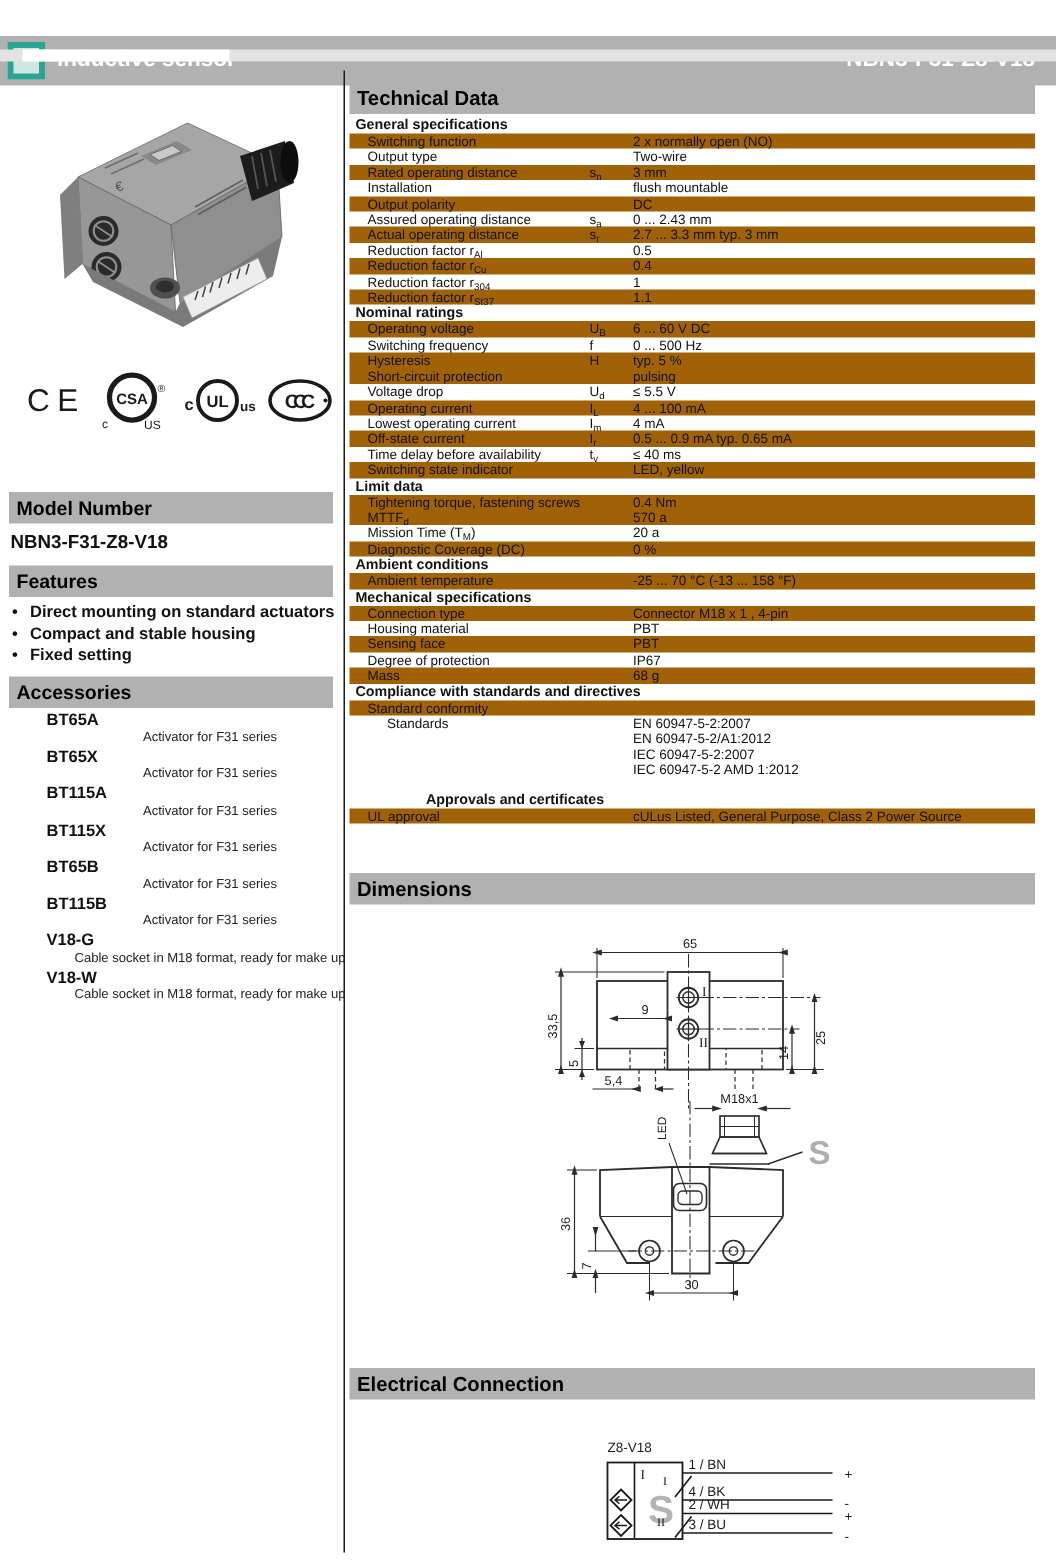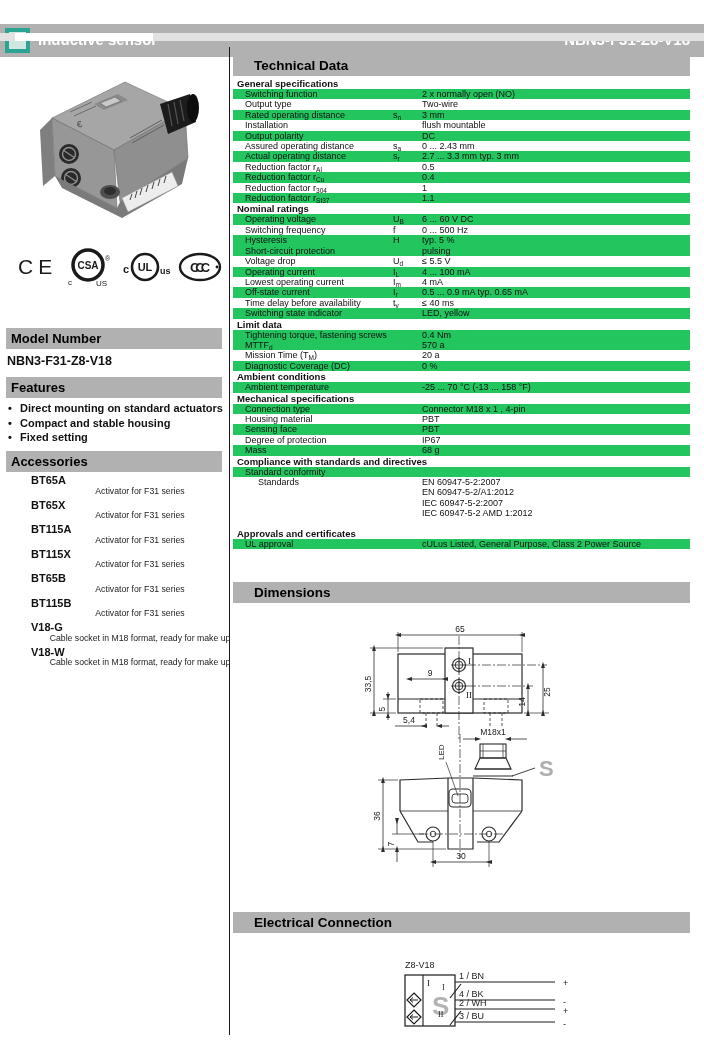--- a/index.html
+++ b/index.html
@@ -13,35 +13,35 @@
     border:4px solid #2ba491;box-sizing:border-box;}
   .hdr-title{position:absolute;left:38px;top:7px;color:#fff;font-weight:bold;font-size:15px;}
   .hdr-part{position:absolute;right:14px;top:7px;color:#fff;font-weight:bold;font-size:15px;}
   .substrip{position:absolute;top:33px;left:0;width:704px;height:8px;background:#e2e2e2;}
   .substrip-notch{position:absolute;top:33px;left:15px;width:138px;height:8px;background:#fff;}
   
   .vdivider{position:absolute;left:229px;top:47px;width:1px;height:988px;background:#1a1a1a;}
   .side-bar{position:absolute;left:6px;width:216px;height:21px;background:#b1b1b1;
     font-weight:bold;font-size:13px;line-height:21px;padding-left:5px;box-sizing:border-box;color:#000;}
   .sec-bar{position:absolute;left:233px;width:457px;height:21px;background:#b1b1b1;
-    font-weight:bold;font-size:13.5px;line-height:21px;padding-left:21px;box-sizing:border-box;color:#000;}
+    font-weight:bold;font-size:13.5px;line-height:21px;padding-left:5px;box-sizing:border-box;color:#000;}
   .model-value{position:absolute;left:7px;top:354px;font-weight:bold;font-size:12.5px;}
   .features-list{position:absolute;left:7px;top:402px;width:218px;}
   .feature-item{position:relative;padding-left:13px;font-weight:bold;font-size:11px;line-height:12px;margin-bottom:2.5px;}
   .feature-item .dot{position:absolute;left:1px;top:0;}
   .accessories-list{position:absolute;left:7px;top:475px;width:218px;margin-left:24px;}
   .acc-item{margin-bottom:3.5px;}
   .acc-name{font-weight:bold;font-size:11px;line-height:11.5px;}
   .acc-desc{font-size:8.7px;line-height:9.5px;color:#222;text-align:center;}
   
   .tech-table{position:absolute;left:233px;top:78px;width:457px;}
   .t-sec{font-weight:bold;font-size:9.5px;height:11px;line-height:11px;padding-left:4px;}
-  .t-sec.gap{margin-top:9px;}
+  .t-sec.gap{margin-top:9px;margin-left:47px;}
   .t-row{display:flex;font-size:9px;min-height:10.4px;line-height:10.4px;padding-left:12px;box-sizing:border-box;}
-  .t-row.alt{background:#22c55e;}
+  .t-row.alt{background:#a16207;}
   .t-label{flex:0 0 148px;box-sizing:border-box;}
   .t-label.ind2{padding-left:13px;}
   .t-sym{flex:0 0 29px;}
   .t-val{flex:1;}
   sub{font-size:6.5px;vertical-align:-2px;line-height:0;}
   
   .photo-wrap{position:absolute;left:22px;top:60px;}
   .marks-wrap{position:absolute;left:8px;top:243px;}
   .dims-wrap{position:absolute;left:237px;top:606px;}
   .elec-wrap{position:absolute;left:237px;top:938px;}

